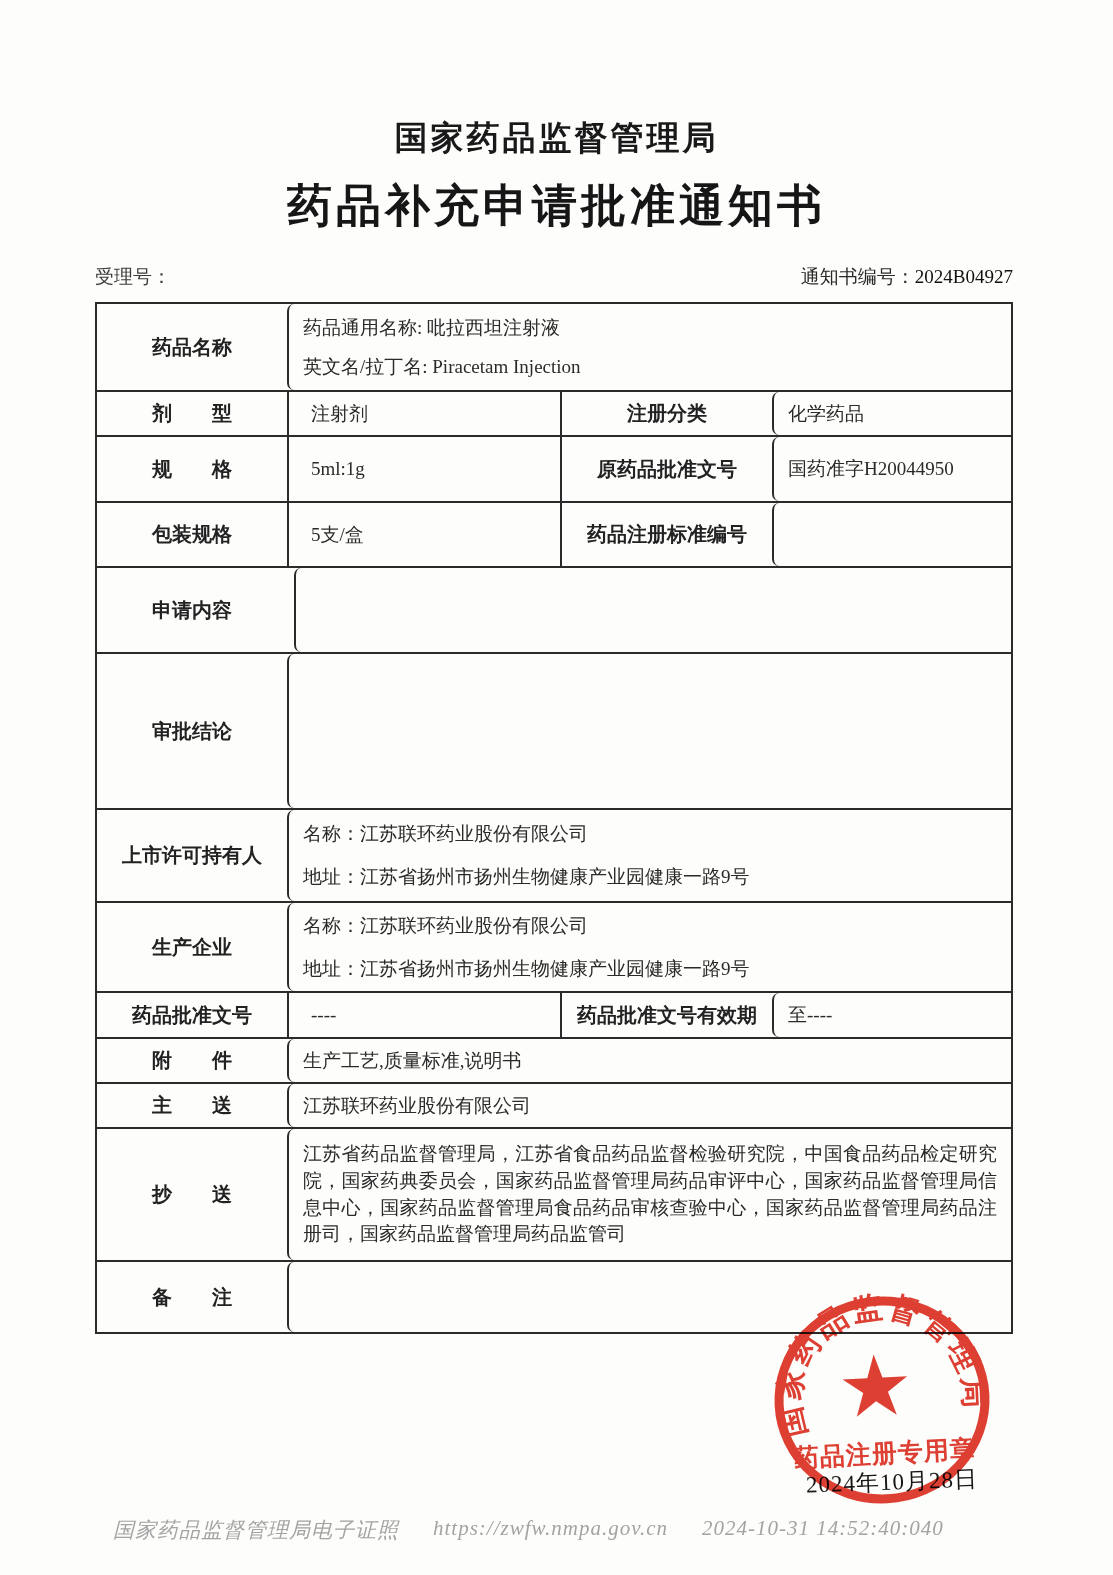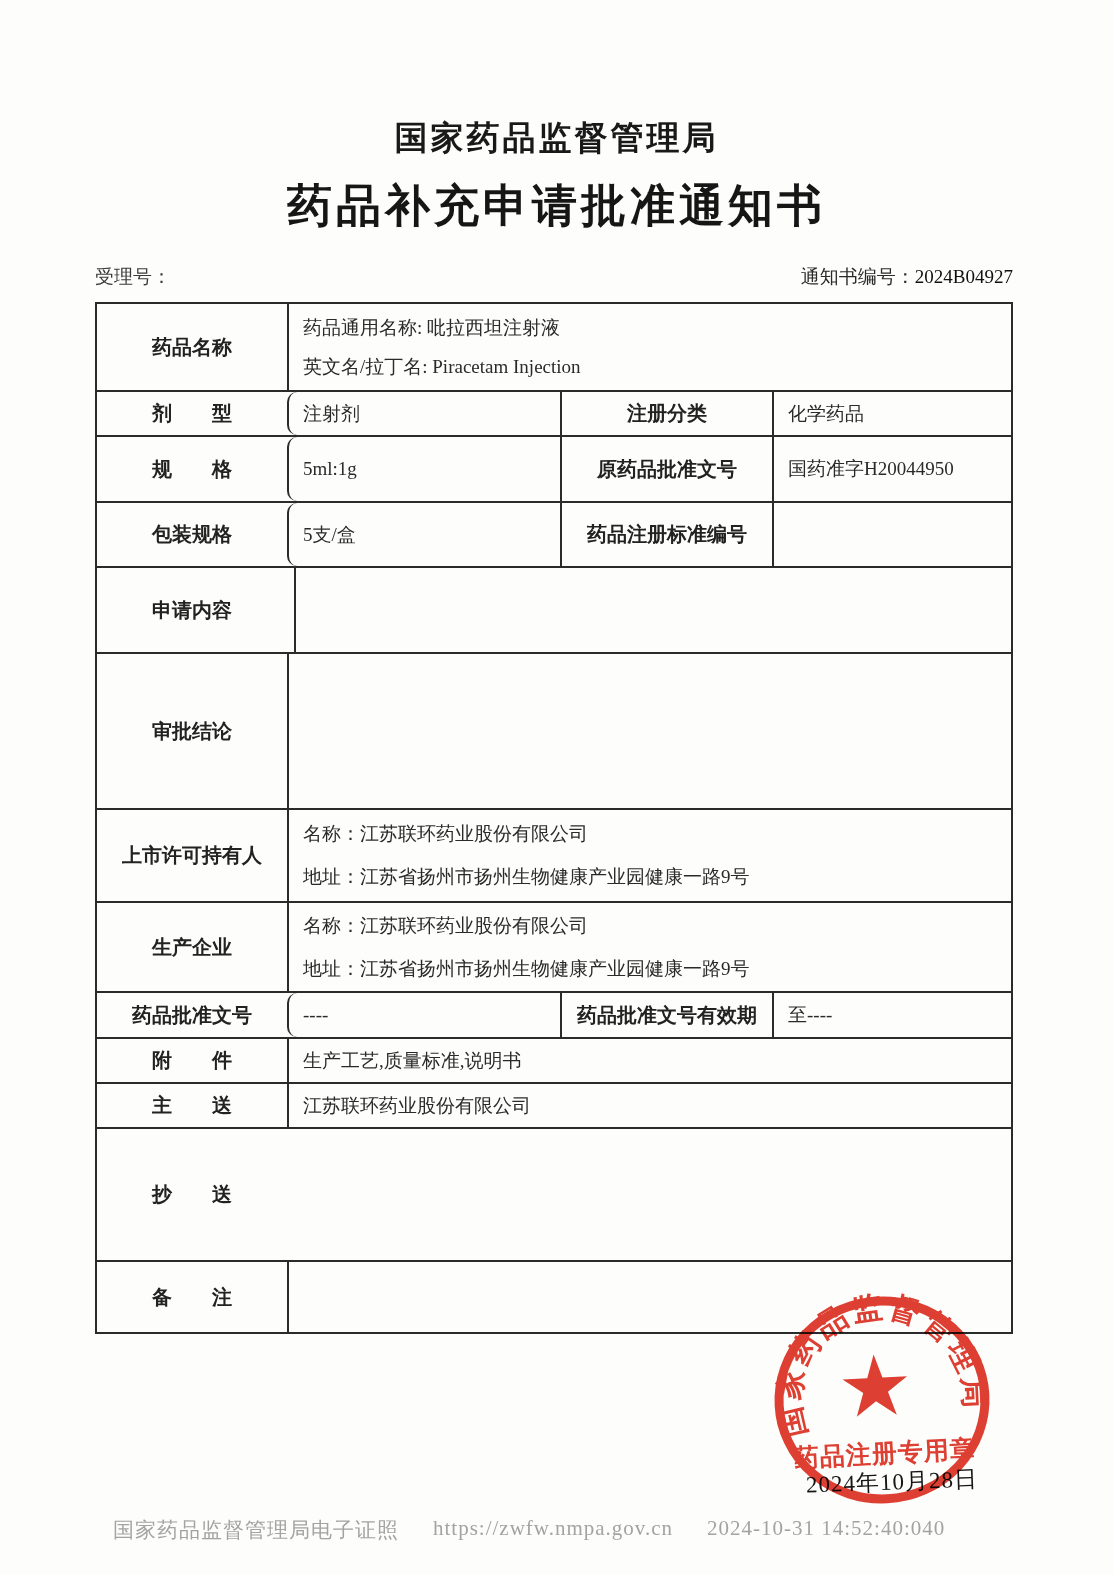--- a/index.html
+++ b/index.html
@@ -50,27 +50,27 @@
     width:212px; flex:0 0 212px;
     border-left:2px solid #2b2b2b;
     display:flex; align-items:center; justify-content:center;
     font-weight:700; font-size:20px; color:#222;
     text-align:center; padding:4px 4px;
   }
   .cell-value {
     flex:1 1 auto;
     border-left:2px solid #2b2b2b;
     display:flex; flex-direction:column; justify-content:center;
-    padding:16px 14px; font-size:19px; color:#2a2a2a;
+    padding:16px 14px; font-size:19px; color:#2a2a2a;border-radius:7px;
   }
   .cell-value-fixed {
     width:273px; flex:0 0 273px;
     border-left:2px solid #2b2b2b;
     display:flex; flex-direction:column; justify-content:center;
-    padding:6px 14px; font-size:19px; color:#2a2a2a;border-radius:10px;
+    padding:6px 22px; font-size:19px; color:#2a2a2a;
   }
   .lines { gap:13px; }
   .lines.wide { gap:17px; }
   .copy-text { line-height:1.4; text-align:justify; padding-top:10px; padding-bottom:10px; }
 
   .r1  { height:86px; }
   .r2  { height:45px; }
   .r3  { height:66px; }
   .r4  { height:65px; }
   .r5  { height:86px;gap:7px; }
@@ -91,21 +91,21 @@
   .stamp {
     position:absolute; left:752px; top:1270px;
     width:260px; height:260px; z-index:2;
     mix-blend-mode:multiply; opacity:0.9;
   }
   .stamp svg { transform:rotate(-3deg); }
 
   .footer-line {
     position:absolute; left:113px; top:1516px; width:940px;
     display:flex; gap:34px;
-    font-size:21px; color:#a3a3a3; letter-spacing:1px;
+    font-size:21px; color:#a3a3a3; letter-spacing:1px;font-style:italic;
   }
 </style>
 </head>
 <body>
 
 <div class="org-title">国家药品监督管理局</div>
 <div class="doc-title">药品补充申请批准通知书</div>
 
 <div class="meta-line">
   <span>受理号：</span>
@@ -183,20 +183,23 @@
     <div class="cell-value">生产工艺,质量标准,说明书</div>
   </div>
 
   <div class="trow r11">
     <div class="cell-label">主　　送</div>
     <div class="cell-value">江苏联环药业股份有限公司</div>
   </div>
 
   <div class="trow r12">
     <div class="cell-label">抄　　送</div>
+    <div class="cell-value">
+      <div class="copy-text">江苏省药品监督管理局，江苏省食品药品监督检验研究院，中国食品药品检定研究院，国家药典委员会，国家药品监督管理局药品审评中心，国家药品监督管理局信息中心，国家药品监督管理局食品药品审核查验中心，国家药品监督管理局药品注册司，国家药品监督管理局药品监管司</div>
+    </div>
   </div>
 
   <div class="trow r13">
     <div class="cell-label">备　　注</div>
     <div class="cell-value"></div>
   </div>
 
 </div>
 
 <div class="stamp-date">2024年10月28日</div>

